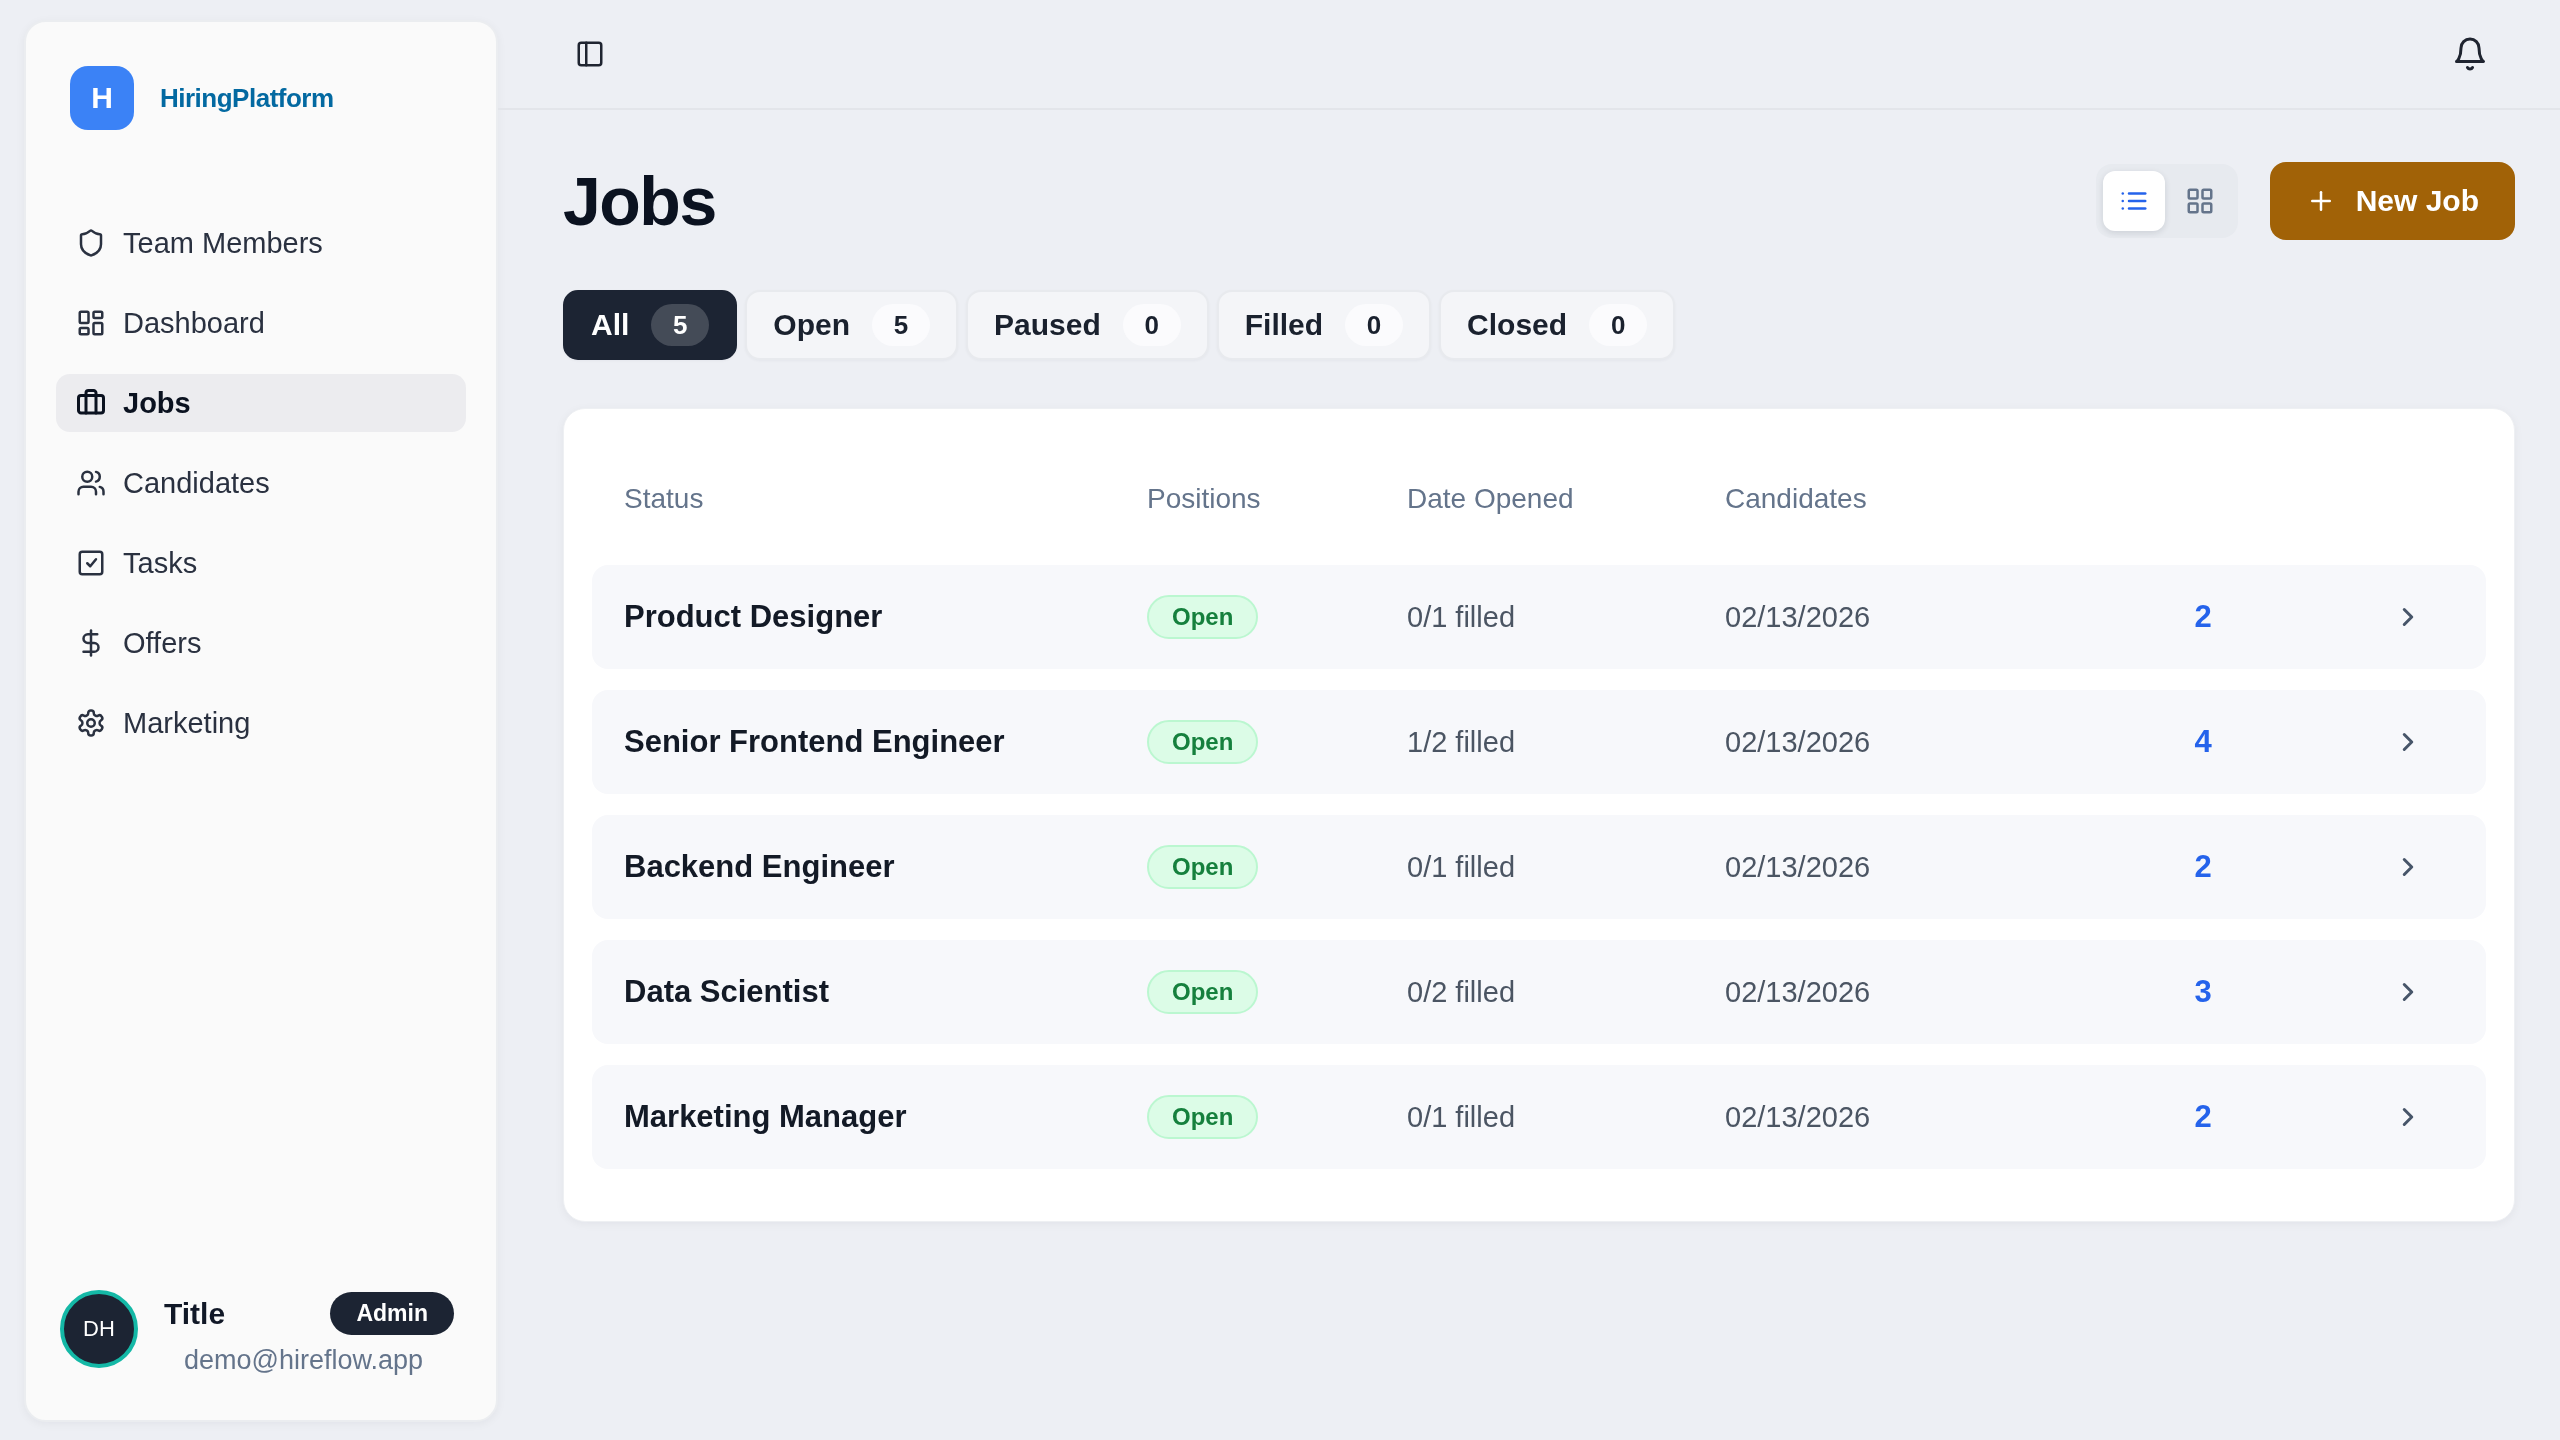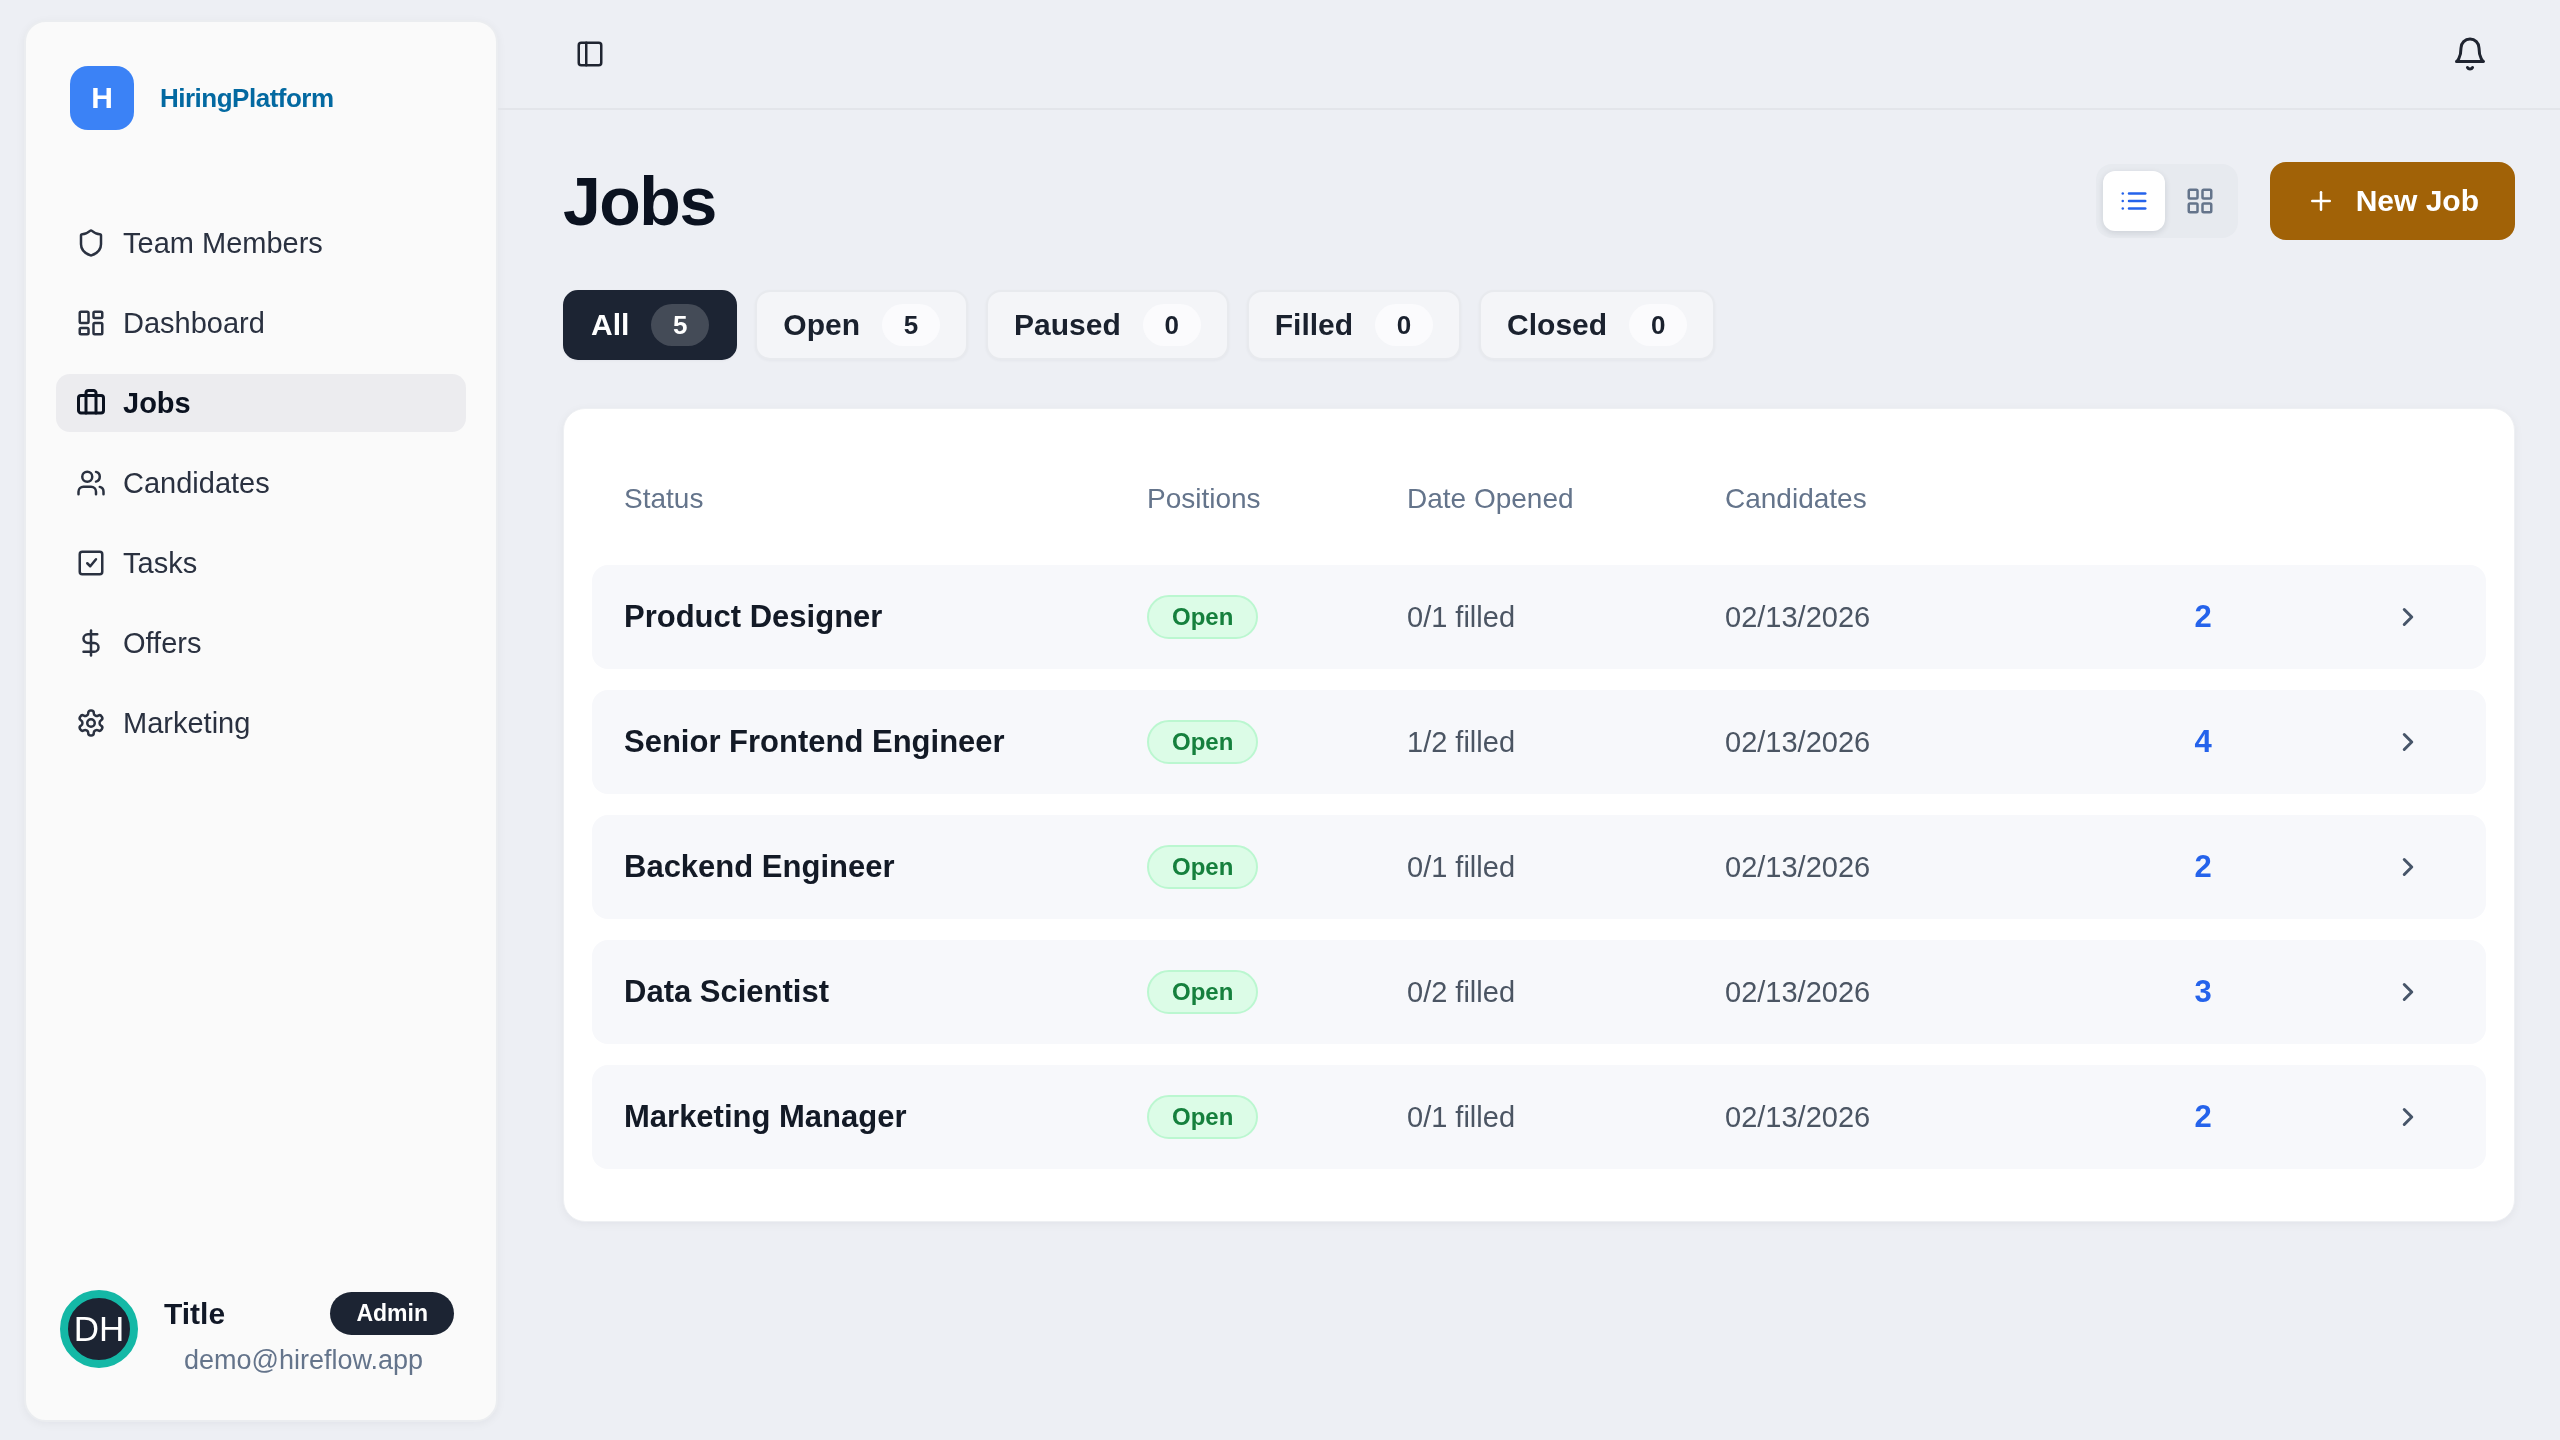--- a/index.html
+++ b/index.html
@@ -42,22 +42,22 @@
     cursor: pointer; background: transparent; border: none; text-align: left;
     font-family: inherit;
   }
   .nav-item svg { width: 30px; height: 30px; flex: none; }
   .nav-item.active { background: #ececef; font-weight: 700; color: #0b1220; }
 
   .user-box { margin-top: auto; display: flex; align-items: flex-start; gap: 26px; padding: 20px 42px 44px 34px; }
   .avatar {
     width: 78px; height: 78px; border-radius: 50%;
     background: #1c2433; color: #fff;
-    border: 8px solid #14b8a6;
-    font-size: 35px; font-weight: 400;
+    border: 4px solid #14b8a6;
+    font-size: 22px; font-weight: 400;
     display: flex; align-items: center; justify-content: center;
     flex: none;
   }
   .user-info { flex: 1; padding-top: 2px; }
   .user-top { display: flex; align-items: center; justify-content: space-between; }
   .user-name { font-size: 30px; font-weight: 700; color: #111827; }
   .role-badge {
     background: #1c2433; color: #fff;
     font-size: 23px; font-weight: 700;
     padding: 8px 26px; border-radius: 999px;
@@ -93,21 +93,21 @@
 
   .new-job-btn {
     height: 78px; padding: 0 36px; border-radius: 16px; border: none;
     background: #a16207; color: #fff;
     font-size: 30px; font-weight: 600; font-family: inherit;
     display: flex; align-items: center; gap: 20px; cursor: pointer;
   }
   .new-job-btn svg { width: 30px; height: 30px; }
 
   
-  .filters { margin-top: 50px; display: flex; gap: 18px; }
+  .filters { margin-top: 50px; display: flex; gap: 8px; }
   .filter-btn {
     height: 70px; padding: 0 26px; border-radius: 15px;
     display: flex; align-items: center; gap: 22px;
     font-size: 30px; font-weight: 600; font-family: inherit;
     background: #f4f5f8; border: 2px solid #e8eaee; color: #1a212e;
     box-shadow: 0 1px 3px rgba(15,23,42,.04);
     cursor: pointer;
   }
   .filter-btn .f-count {
     min-width: 58px; height: 42px; padding: 0 16px; border-radius: 999px;

